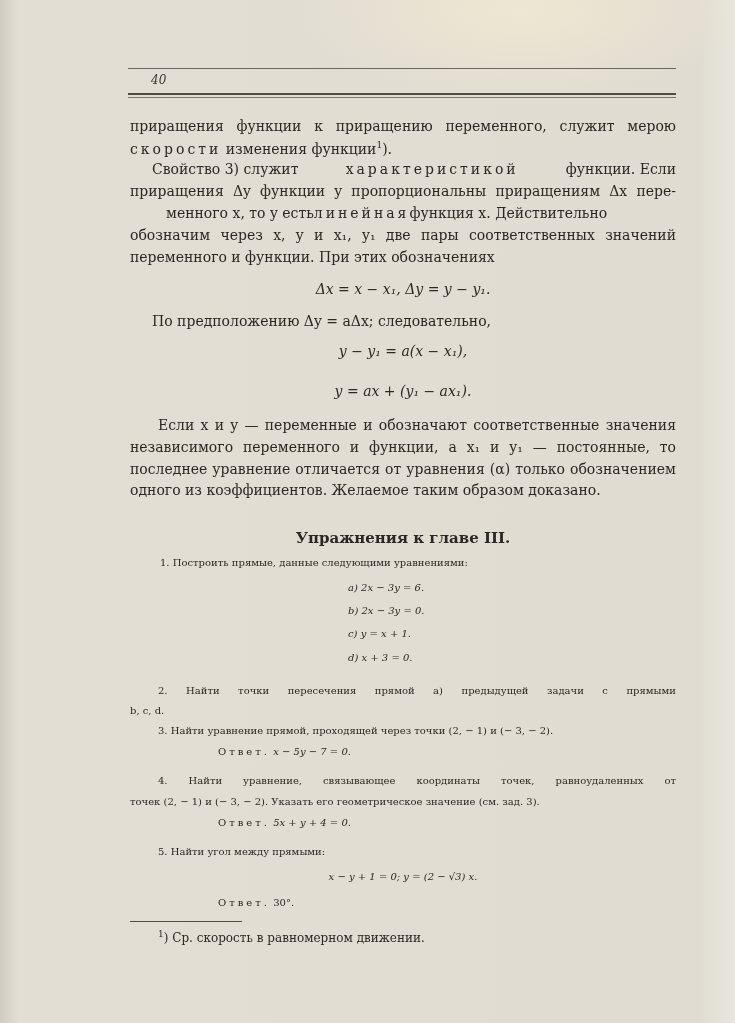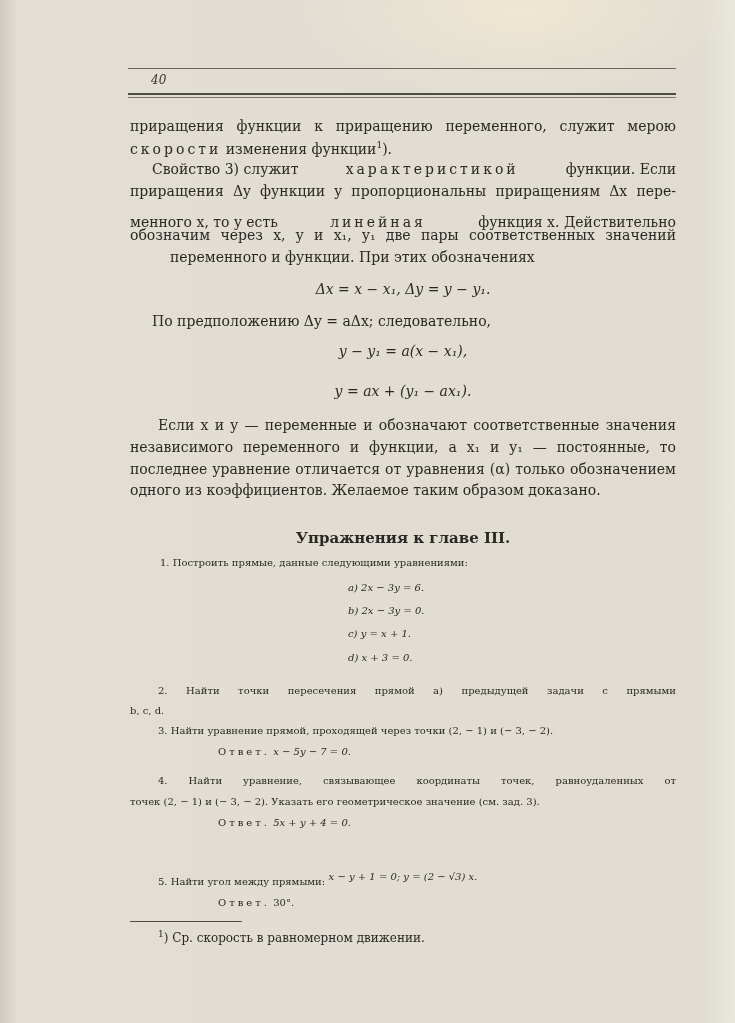--- a/index.html
+++ b/index.html
@@ -46,27 +46,27 @@
   <div class="line" style="top:140px;">
     <span class="spaced">скорости</span><span> изменения функции</span><sup>1</sup><span>).</span>
   </div>
 
   <div class="line" style="top:161px; left:152px; width:524px; display:flex; justify-content:space-between;">
     <span>Свойство 3) служит</span>
     <span class="spaced">характеристикой</span>
     <span>функции. Если</span>
   </div>
   <div class="line justify" style="top:183px;">приращения Δy функции y пропорциональны приращениям Δx пере-</div>
-  <div class="line" style="top:214px; display:flex; justify-content:space-between;">
+  <div class="line" style="top:205px; display:flex; justify-content:flex-start;margin-left:36px;">
     <span>менного x, то y есть</span>
     <span class="spaced">линейная</span>
     <span>функция x. Действительно</span>
   </div>
   <div class="line justify" style="top:227px;">обозначим через x, y и x₁, y₁ две пары соответственных значений</div>
-  <div class="line" style="top:249px;margin-left:40px;">переменного и функции. При этих обозначениях</div>
+  <div class="line" style="top:249px;">переменного и функции. При этих обозначениях</div>
 
   <div class="line center math" style="top:281px;">Δx = x − x₁,    Δy = y − y₁.</div>
   <div class="line" style="top:313px; left:152px;">По предположению Δy = aΔx; следовательно,</div>
   <div class="line center math" style="top:343px;">y − y₁ = a(x − x₁),</div>
   <div class="line center math" style="top:383px;">y = ax + (y₁ − ax₁).</div>
 
   <div class="line justify" style="top:417px; left:158px; width:518px;">Если x и y — переменные и обозначают соответственные значения</div>
   <div class="line justify" style="top:461px;">последнее уравнение отличается от уравнения (α) только обозначением</div>
   <div class="line justify" style="top:439px;">независимого переменного и функции, а x₁ и y₁ — постоянные, то</div>
   <div class="line" style="top:482px;">одного из коэффициентов. Желаемое таким образом доказано.</div>
@@ -86,21 +86,21 @@
     <span class="math">x − 5y − 7 = 0.</span>
   </div>
 
   <div class="line small justify" style="top:775px; left:158px; width:518px;">4. Найти уравнение, связывающее координаты точек, равноудаленных от</div>
   <div class="line small" style="top:796px;">точек (2, − 1) и (− 3, − 2). Указать его геометрическое значение (см. зад. 3).</div>
   <div class="line small" style="top:817px; left:218px;">
     <span class="spaced">Ответ.</span>
     <span class="math">5x + y + 4 = 0.</span>
   </div>
 
-  <div class="line small" style="top:846px; left:158px;margin-top:30px;">5. Найти угол между прямыми:</div>
+  <div class="line small" style="top:846px; left:158px;">5. Найти угол между прямыми:</div>
   <div class="line small center math" style="top:871px;">x − y + 1 = 0;  y = (2 − √3) x.</div>
   <div class="line small" style="top:897px; left:218px;">
     <span class="spaced">Ответ.</span>
     <span>30°.</span>
   </div>
 
   <div class="footnote-rule"></div>
   <div class="line" style="top:929px; left:158px; font-size:12px;">
     <sup>1</sup><span>) Ср. скорость в равномерном движении.</span>
   </div>

